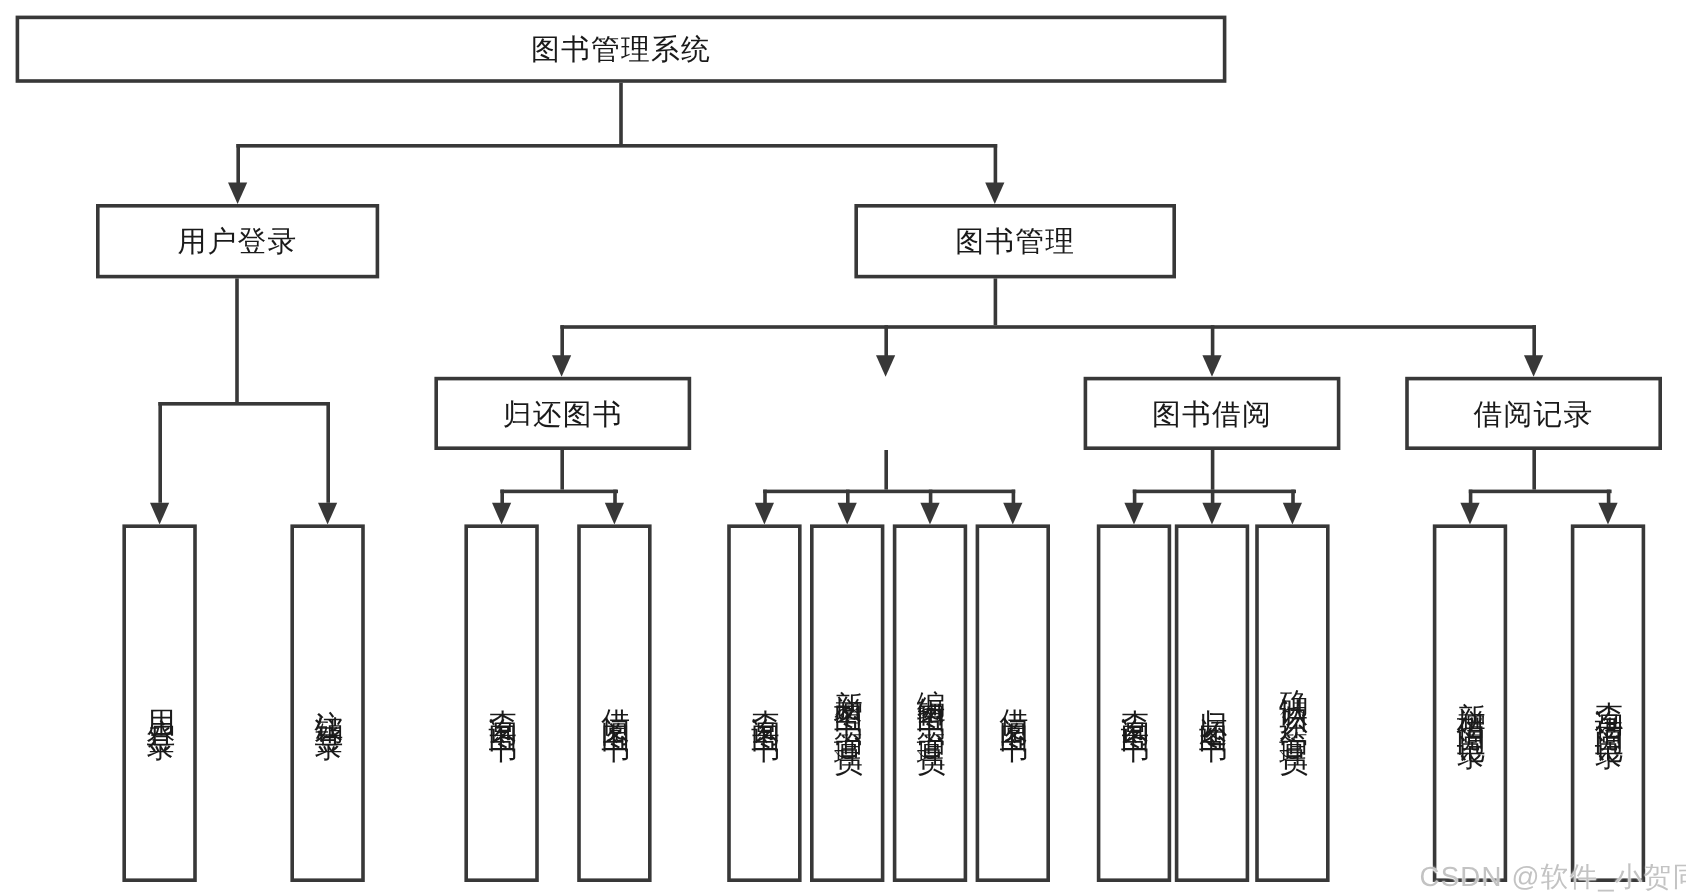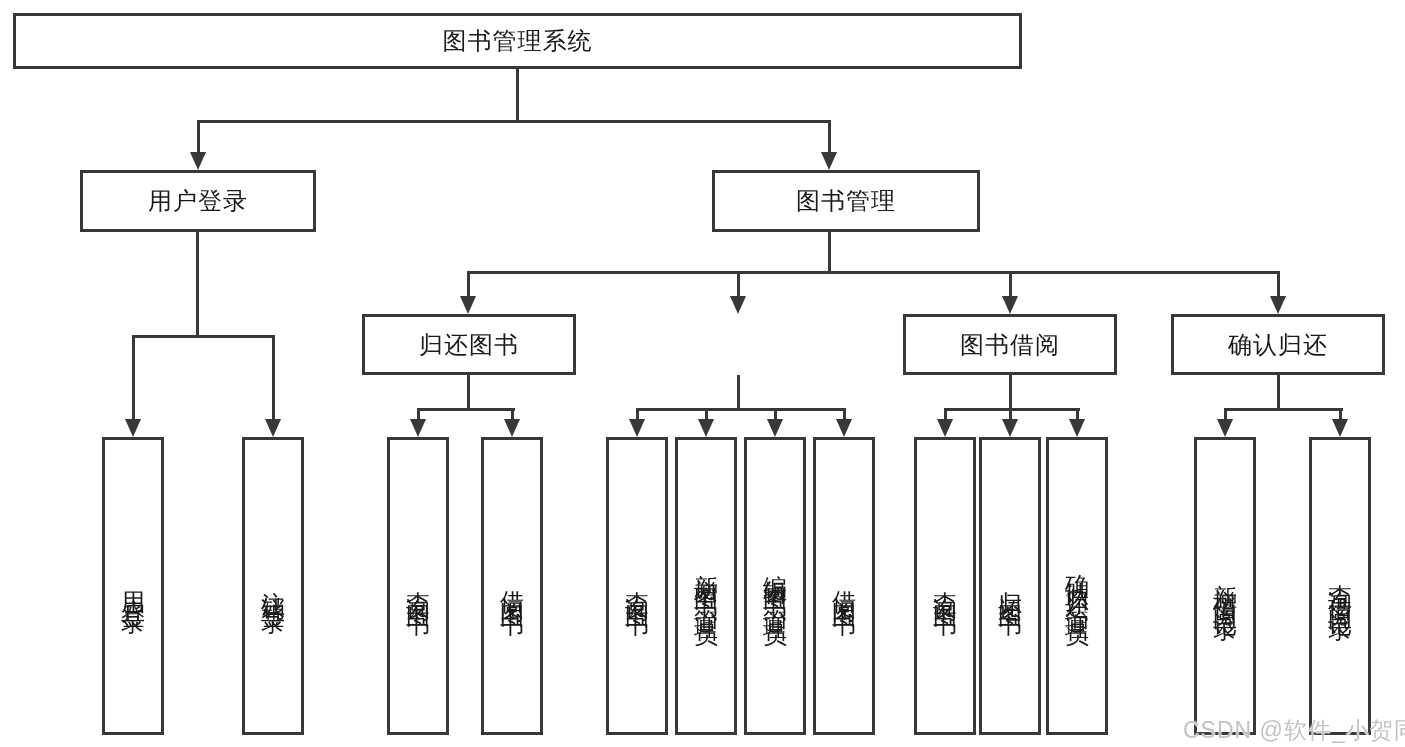--- a/index.html
+++ b/index.html
@@ -98,21 +98,21 @@
   <div class="vl" style="left:1277px;top:271px;height:26px;"></div>
   <div class="ah" style="left:1270px;top:296px;"></div>
 
   <div class="box" style="left:362px;top:314px;width:214px;height:61px;">
     <span>归还图书</span>
   </div>
   <div class="box" style="left:903px;top:314px;width:214px;height:61px;">
     <span>图书借阅</span>
   </div>
   <div class="box" style="left:1171px;top:314px;width:214px;height:61px;">
-    <span>确认归还</span>
+    <span>借阅记录</span>
   </div>
 
   <div class="vl" style="left:467px;top:375px;height:33px;"></div>
   <div class="hl" style="left:417px;top:408px;width:98px;"></div>
   <div class="vl" style="left:417px;top:408px;height:12px;"></div>
   <div class="ah" style="left:410px;top:419px;"></div>
   <div class="vl" style="left:511px;top:408px;height:12px;"></div>
   <div class="ah" style="left:504px;top:419px;"></div>
 
   <div class="vl" style="left:737px;top:375px;height:33px;"></div>

